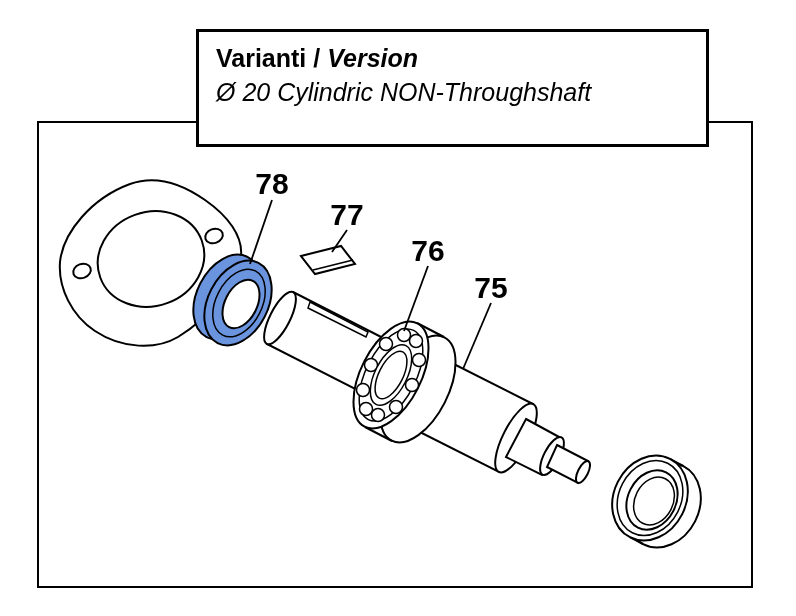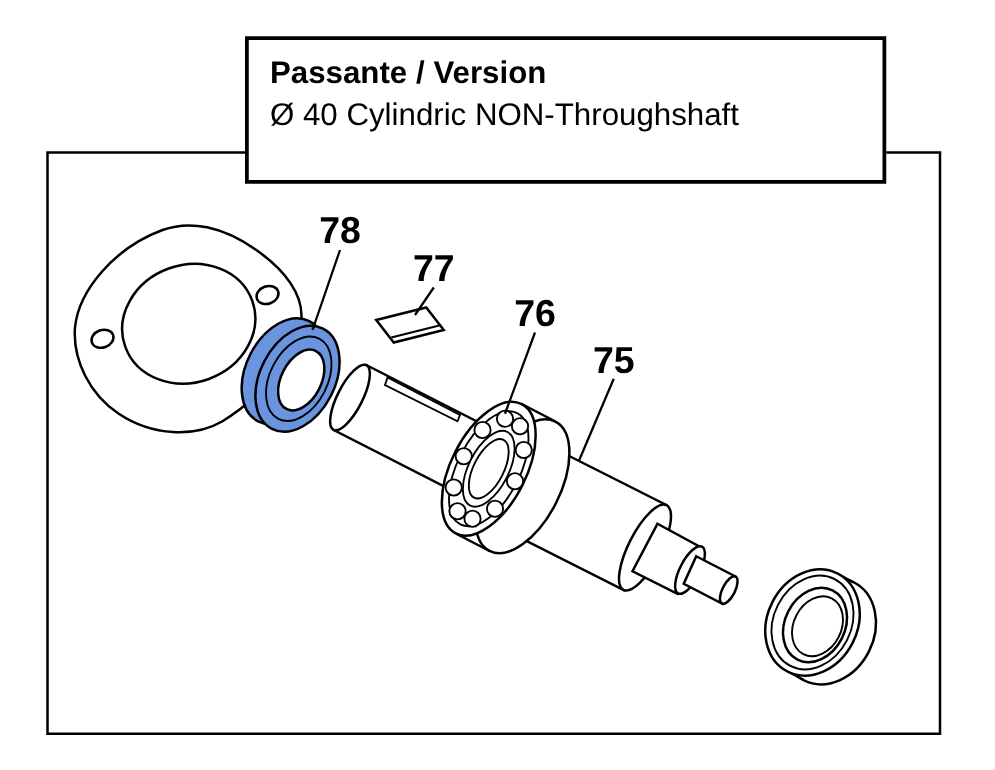--- a/index.html
+++ b/index.html
@@ -23,21 +23,21 @@
       border: 3px solid #000000;
       padding: 9px 0 0 17px;
     }
     .title-line {
       font-size: 25px;
       line-height: 34px;
       color: #000000;
       white-space: nowrap;
     }
     .fw-b { font-weight: bold; }
-    .fs-i { }
+    .fs-i { font-style: italic; }
     .sep { margin: 0 7px; }
     .part-label {
       font-family: "Liberation Sans", sans-serif;
       font-weight: bold;
       font-size: 30px;
       fill: #000000;
     }
   </style>
 </head>
 <body>
@@ -118,17 +118,17 @@
       <path d="M 491 303 L 463 369"></path>
     </g>
 
     <text class="part-label" x="272" y="194" text-anchor="middle">78</text>
     <text class="part-label" x="347" y="225" text-anchor="middle">77</text>
     <text class="part-label" x="428" y="261" text-anchor="middle">76</text>
     <text class="part-label" x="491" y="298" text-anchor="middle">75</text>
   </svg>
 
   <div class="title-box">
-    <div class="title-line"><span class="fw-b">Passante</span><span class="fw-b sep">/</span><span class="fw-b fs-i">Version</span></div>
-    <div class="title-line fs-i">Ø 40 Cylindric NON-Throughshaft</div>
+    <div class="title-line"><span class="fw-b">Varianti</span><span class="fw-b sep">/</span><span class="fw-b fs-i">Version</span></div>
+    <div class="title-line fs-i">Ø 20 Cylindric NON-Throughshaft</div>
   </div>
 
 </div>
 
 </body></html>

